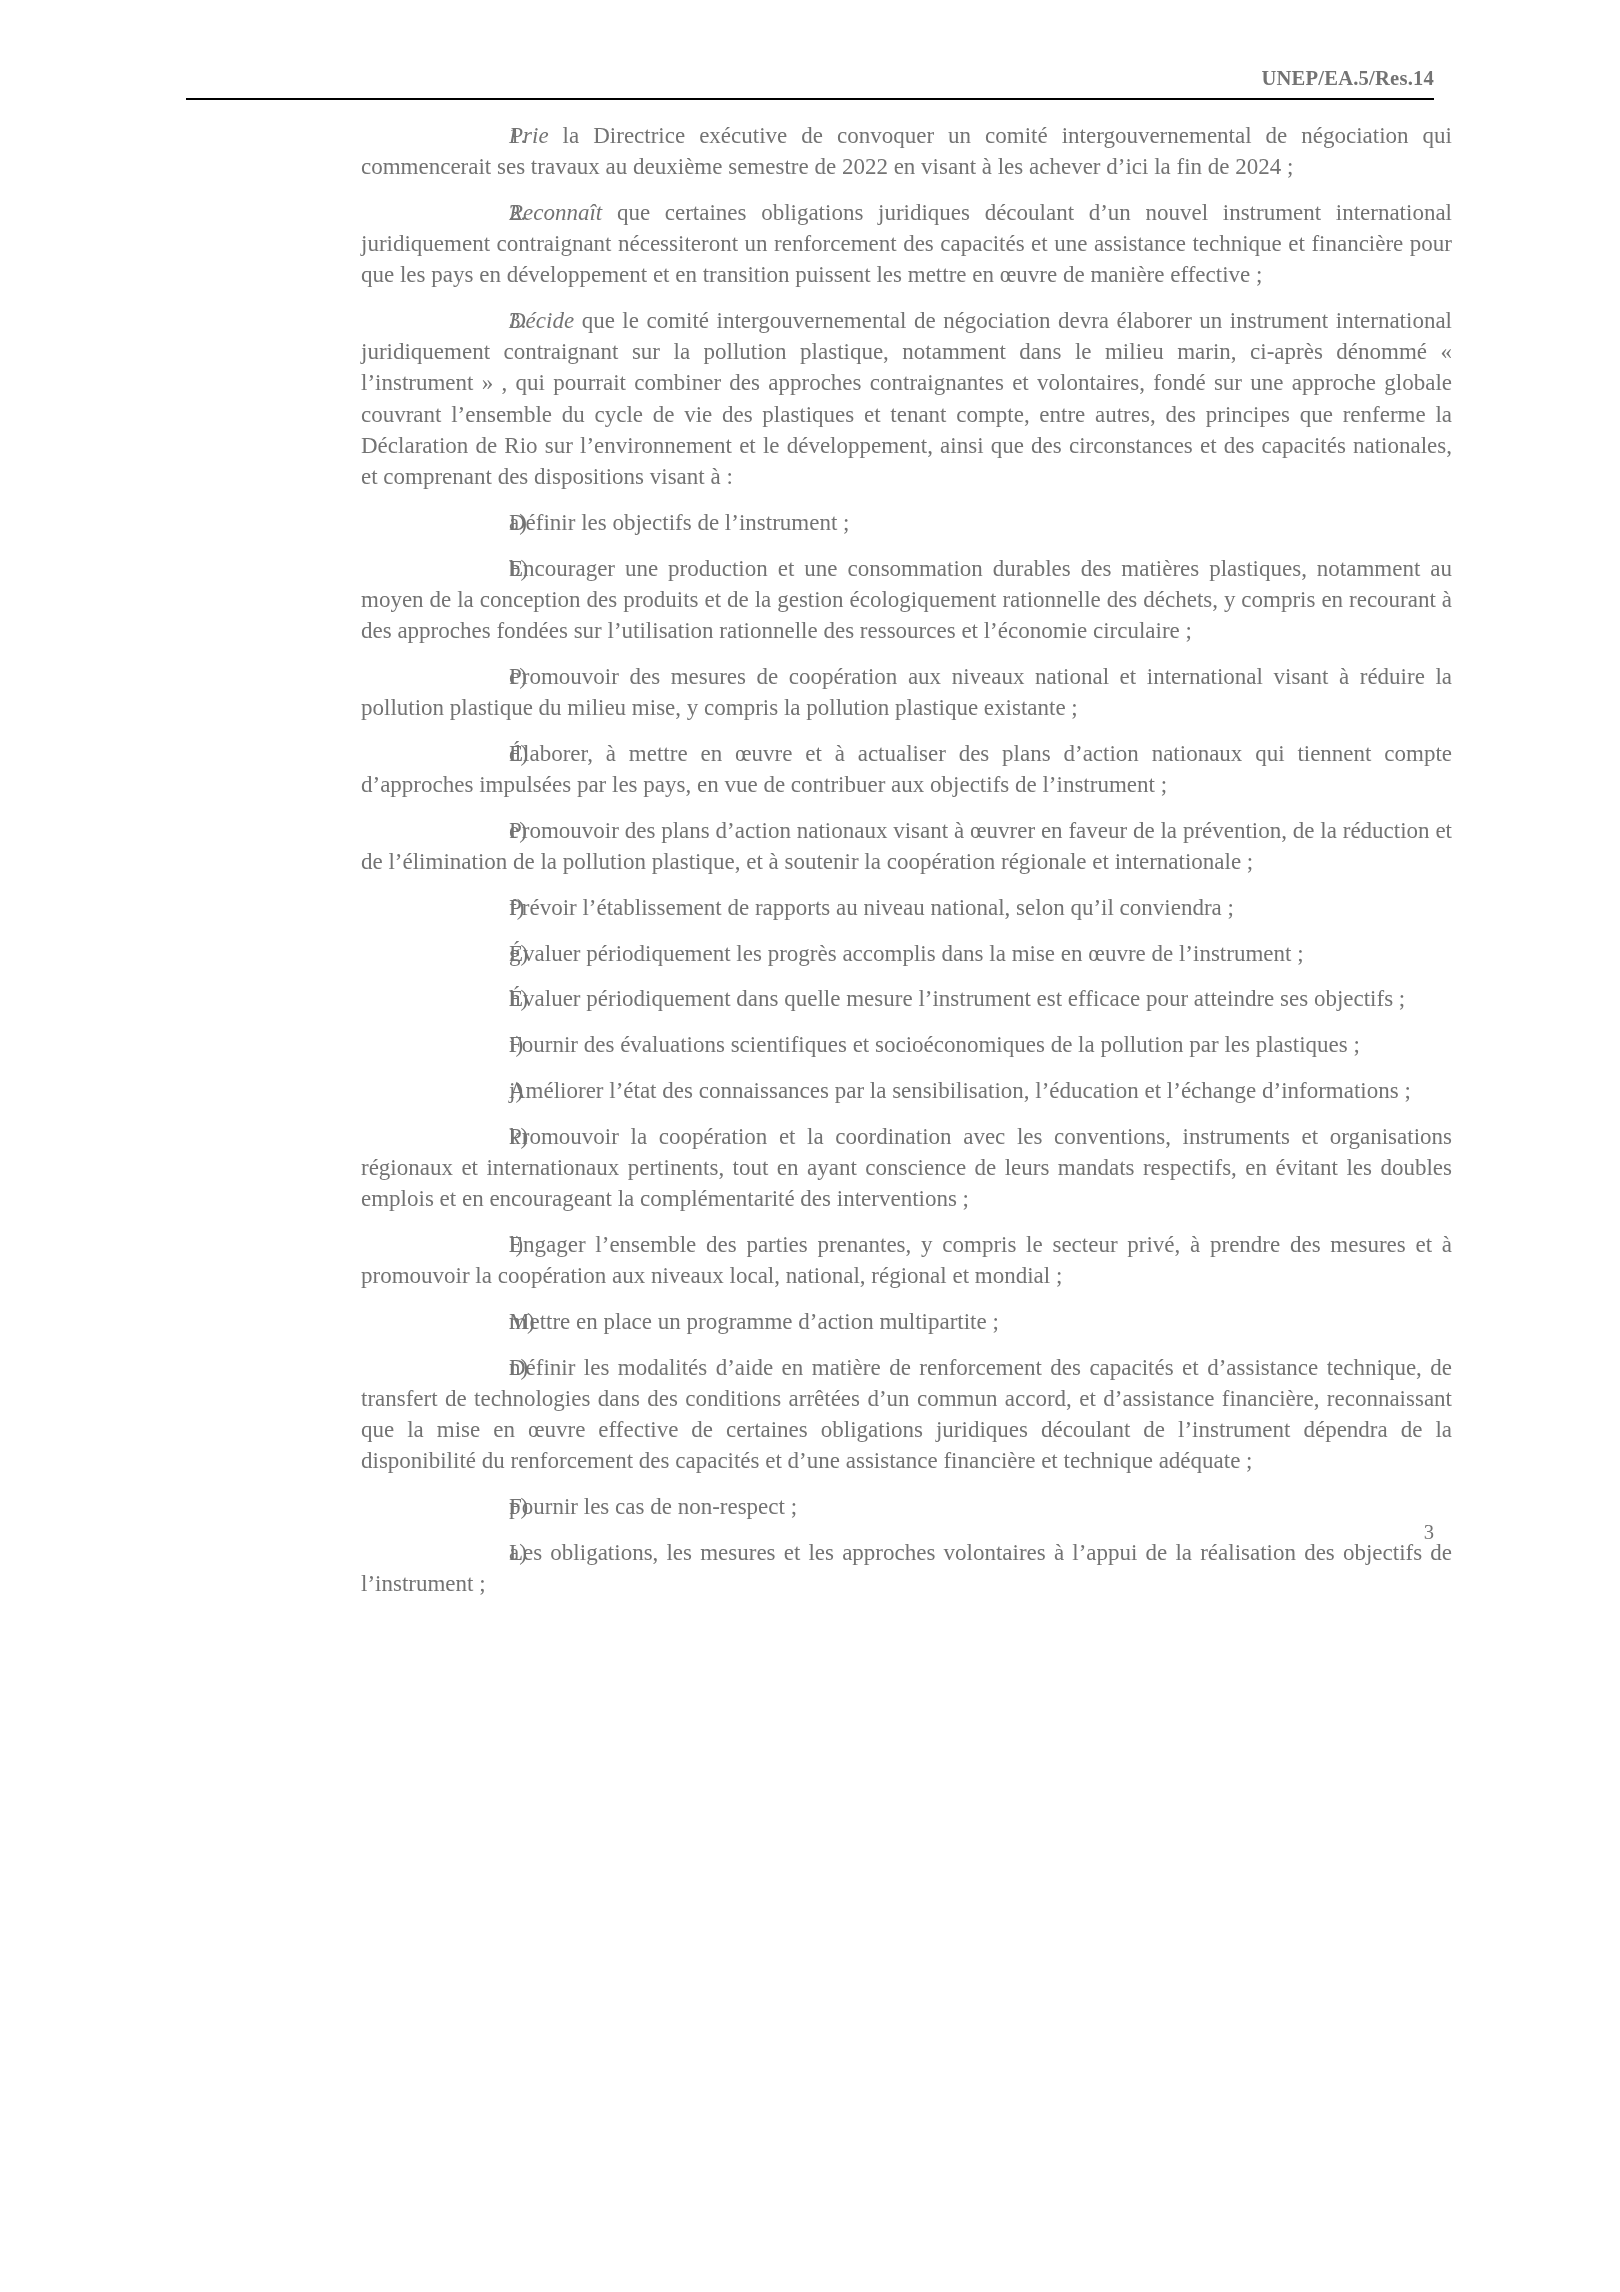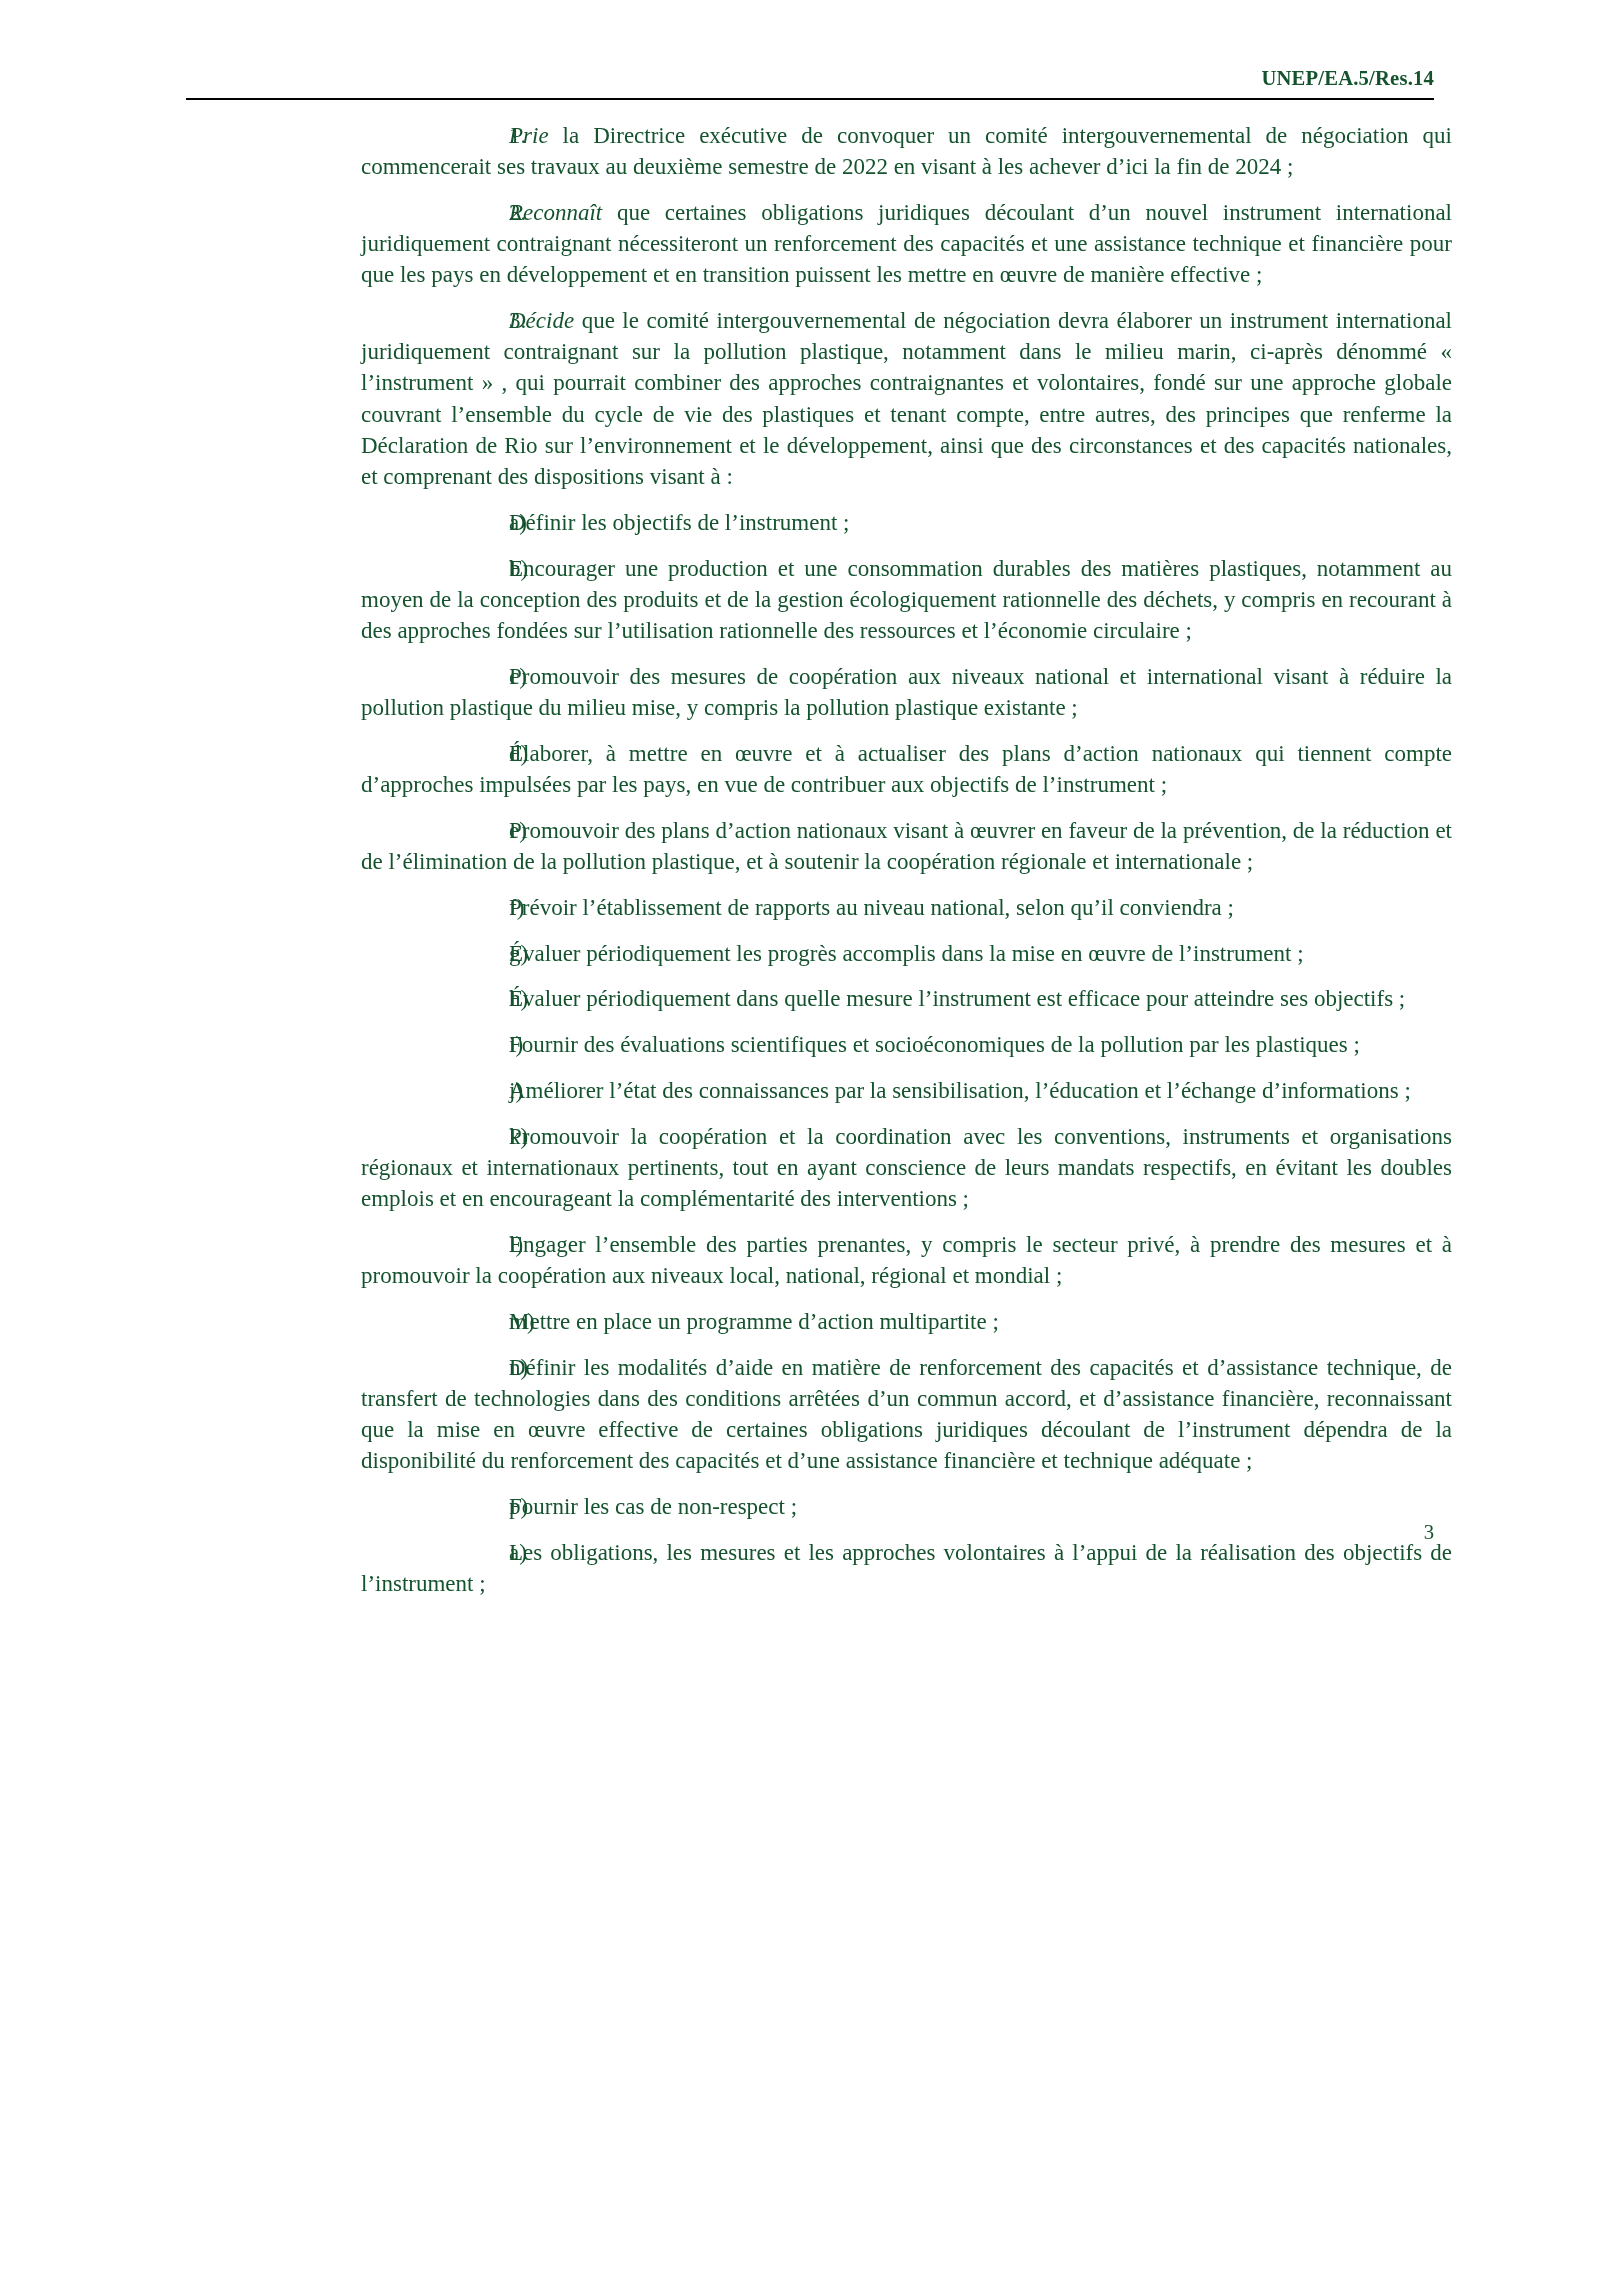--- a/index.html
+++ b/index.html
@@ -6,21 +6,21 @@
     margin: 0;
     padding: 0;
     background: #ffffff;
   }
   .page {
     width: 1620px;
     height: 1654px;
     position: relative;
     background: #ffffff;
     font-family: "Liberation Serif", "DejaVu Serif", serif;
-    color: #14532d;
+    color: #737373;
     box-sizing: border-box;
   }
   .header {
     position: absolute;
     top: 67px;
     left: 186px;
     right: 186px;
     text-align: right;
     font-weight: bold;
     font-size: 20.6px;

